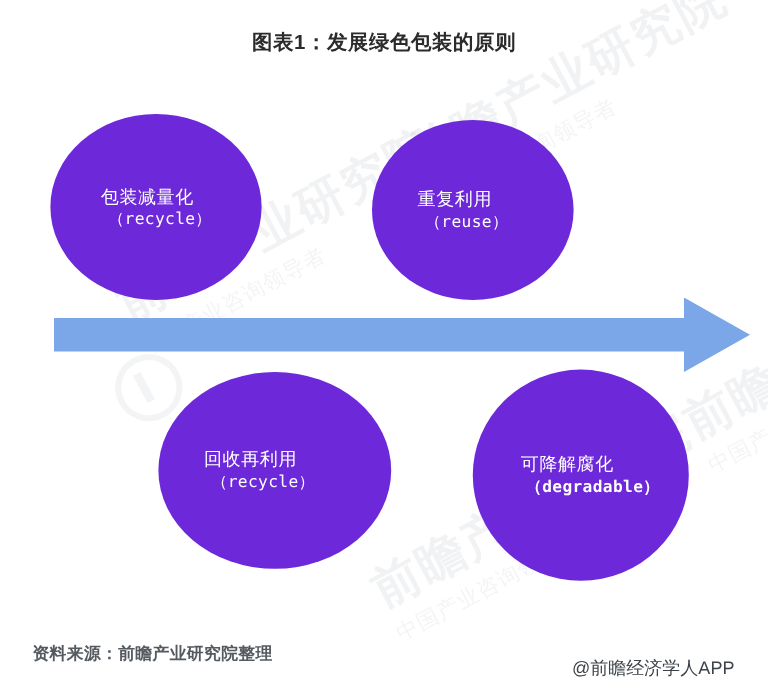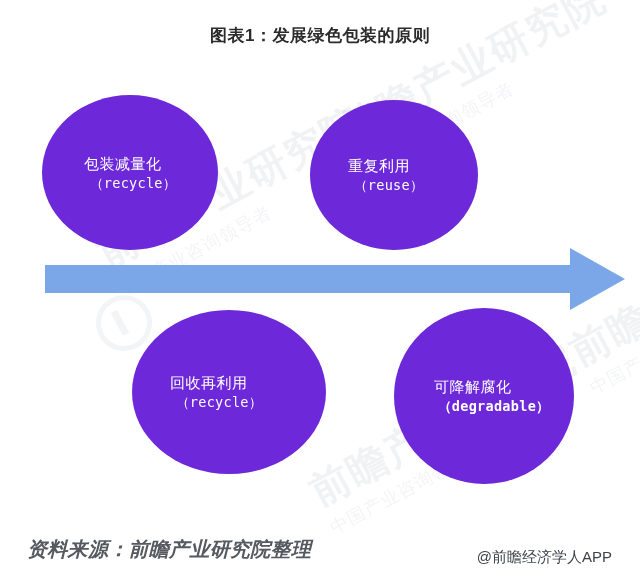--- a/index.html
+++ b/index.html
@@ -132,22 +132,21 @@
     position: absolute;
     left: 0; right: 0;
     bottom: 18px;
     height: 24px;
     z-index: 5;
   }
   .footer-source {
     position: absolute;
     left: 27px;
     top: 0;
-    font-size: 20px;
-    font-style: italic;
+    font-size: 14px;
     font-weight: bold;
     color: #555a60;
     letter-spacing: 0.3px;
     white-space: nowrap;
   }
   .footer-brand {
     position: absolute;
     right: 28px;
     top: 12px;
     font-size: 15px;

